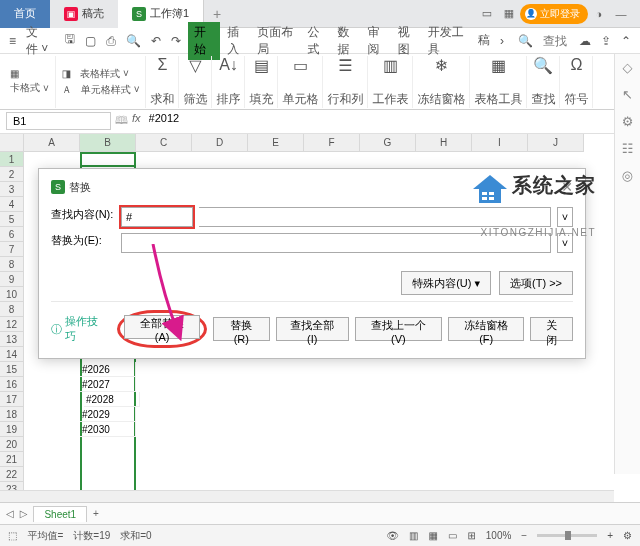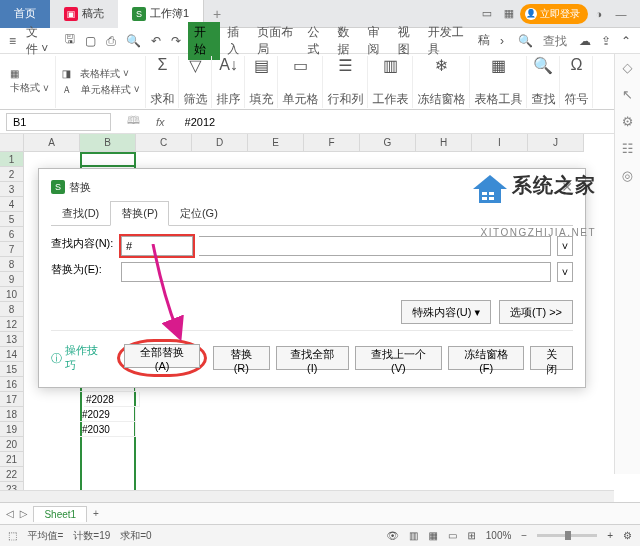--- a/index.html
+++ b/index.html
@@ -25,21 +25,21 @@
 
 
 .ribbon { height: 56px; background: #fff; display: flex; align-items: center; padding: 0 4px; border-bottom: 1px solid #d0d0d0; }
 .rgroup { display: flex; flex-direction: column; align-items: center; padding: 0 4px; border-right: 1px solid #eee; height: 52px; justify-content: space-between; }
 .rgroup .ricon { font-size: 16px; color: #555; }
 .rgroup .rlabel { font-size: 12px; color: #555; display: flex; align-items: center; gap: 1px; }
 .rgroup2 { display: flex; flex-direction: column; padding: 0 6px; border-right: 1px solid #eee; height: 52px; justify-content: center; gap: 2px; }
 .rbtn { display: flex; align-items: center; gap: 3px; font-size: 10px; color: #555; }
 
 
-.fbar { height: 24px; display: flex; align-items: center; padding: 2px 6px; gap: 16px; border-bottom: 1px solid #e0e0e0; }
+.fbar { height: 24px; display: flex; align-items: flex-start; padding: 2px 6px; gap: 4px; border-bottom: 1px solid #e0e0e0; }
 .namebox { width: 105px; height: 18px; border: 1px solid #ccc; background: #fff; padding: 0 6px; display: flex; align-items: center; }
 .fbar .fx { font-style: italic; color: #666; }
 .fbar .finput { flex: 1; border: none; font-size: 11px; padding: 0 4px; }
 
 
 .grid-area { position: relative; height: 392px; background: #fff; overflow: hidden; }
 .cols { display: flex; position: absolute; top: 0; left: 24px; }
 .colh { width: 56px; height: 18px; border-right: 1px solid #d8d8d8; border-bottom: 1px solid #d8d8d8; background: #efefef; display: flex; align-items: center; justify-content: center; color: #555; font-size: 10px; }
 .colh.sel { background: #d0e8d4; }
 .rows { position: absolute; left: 0; top: 18px; }
@@ -268,25 +268,20 @@
 </div>
 
 <div class="dialog">
   <div class="dlg-head">
     <div class="dlg-title">
       <span class="tab-icon" style="background:#2d8e3c;width:14px;height:14px;">S</span>
       <span>替换</span>
     </div>
     <span class="dlg-close">✕</span>
   </div>
-  <div class="dlg-tabs">
-    <div class="dlg-tab">查找(D)</div>
-    <div class="dlg-tab active">替换(P)</div>
-    <div class="dlg-tab">定位(G)</div>
-  </div>
   <div class="dlg-body">
     <div class="dlg-row">
       <label>查找内容(N):</label>
       <input class="dlg-input hl-red" style="max-width: 72px; flex: 0 0 auto;" value="#">
       <input class="dlg-input" style="border-left: none;">
       <span style="border:1px solid #aaa;height:20px;width:16px;display:flex;align-items:center;justify-content:center;">˅</span>
     </div>
     <div class="dlg-row">
       <label>替换为(E):</label>
       <input class="dlg-input" value="" style="">

